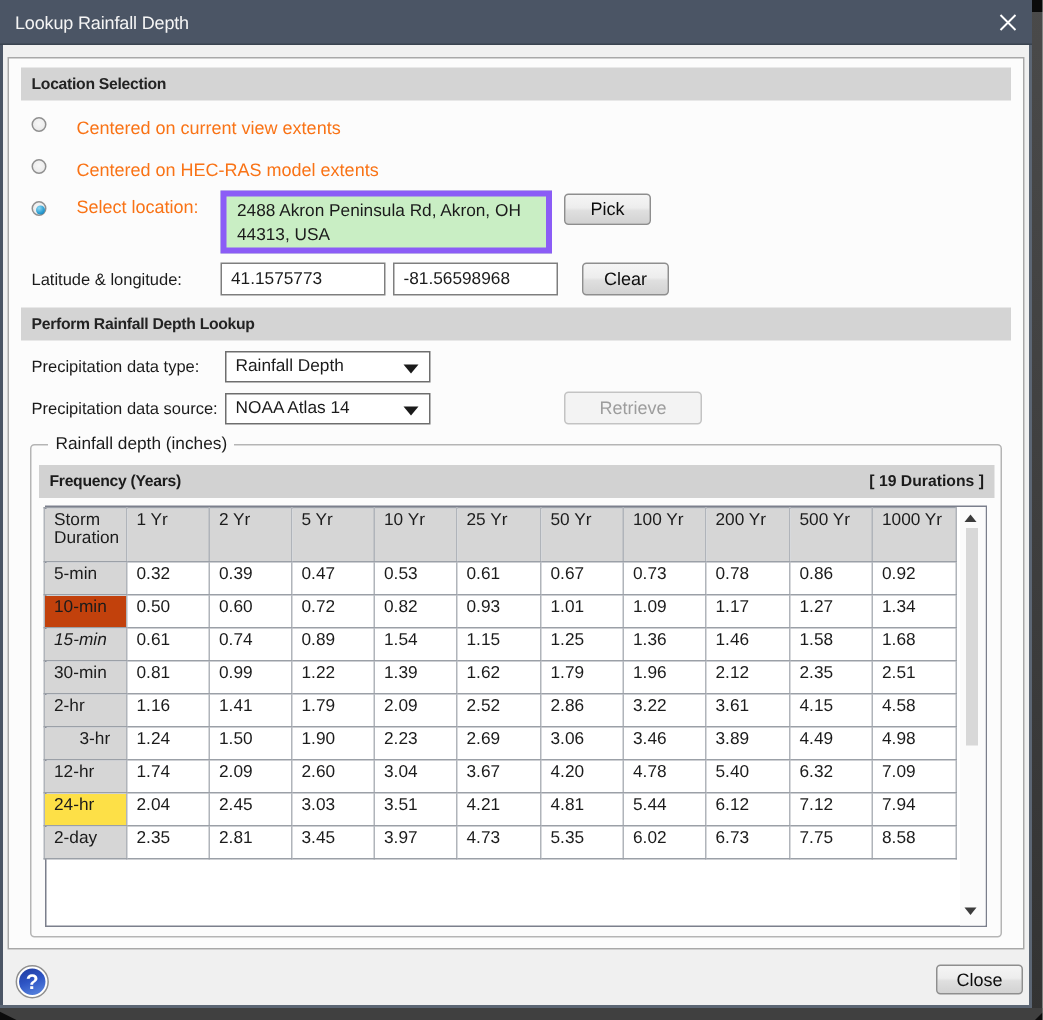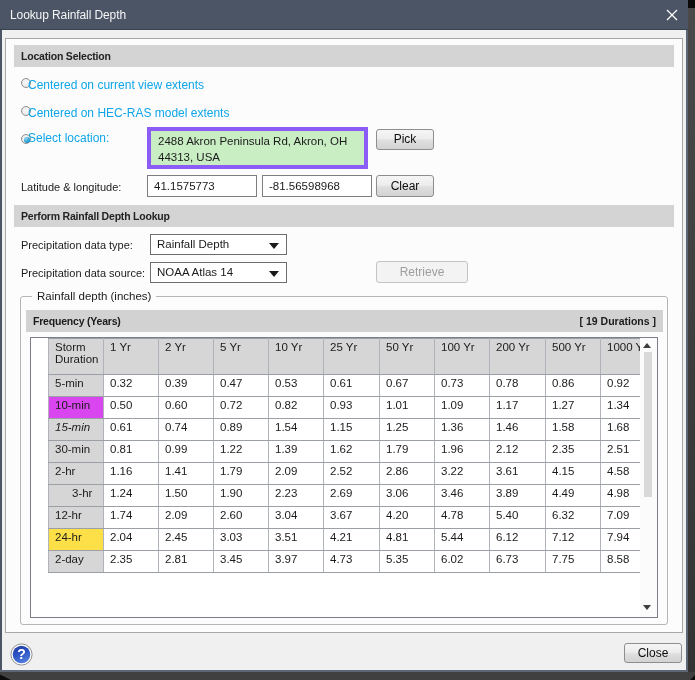--- a/index.html
+++ b/index.html
@@ -5,21 +5,21 @@
   * { margin:0; padding:0; box-sizing:border-box; }
   html,body { width:695px; height:680px; overflow:hidden; }
   body { position:relative; background:#3c3c3c; font-family:"Liberation Sans",sans-serif; font-size:12px; color:#1b1b1b; }
   .abs { position:absolute; }
   .btn { position:absolute; border:1px solid #8e8e8e; border-radius:3px;
          background:linear-gradient(180deg,#f5f5f5 0%,#ededed 45%,#dfdfdf 55%,#d2d2d2 100%);
          text-align:center; color:#0d0d0d; }
   .hdrbar { position:absolute; left:14px; width:660px; height:22px; background:#d4d4d4;
             font-weight:bold; font-size:10.5px; letter-spacing:-0.2px; line-height:22px; padding-left:7px; color:#232323; }
   .lbl { position:absolute; left:21px; font-size:11px; color:#1b1b1b; }
-  .rlbl { position:absolute; left:28px; font-size:12px; color:#0ea5e9; }
+  .rlbl { position:absolute; left:51px; font-size:12px; color:#f97316; }
   .inp { position:absolute; background:#fff; border:1px solid #7e7e7e; font-size:11.5px;
          padding-left:6px; }
   .radio { position:absolute; width:10px; height:10px; border-radius:50%;
            background:radial-gradient(circle at 50% 42%,#f7f7f7 0%,#ededed 60%,#dadada 100%);
            border:1px solid #8f8f8f; }
   table { border-collapse:collapse; table-layout:fixed; }
   td,th { border:1px solid #b0b4ba; border-top-color:#9ba0a7; border-bottom-color:#9ba0a7; font-weight:normal; text-align:left; vertical-align:top;
           padding:2px 0 0 6px; font-size:11.5px; overflow:hidden; white-space:nowrap; }
 </style>
 </head>
@@ -49,40 +49,40 @@
   <div class="radio" style="left:20.5px;top:133.5px;"></div>
   <div class="abs" style="left:23.5px;top:136.5px;width:6px;height:6px;border-radius:50%;background:radial-gradient(circle at 35% 30%,#8ed9f4 0%,#2f9fd3 55%,#1172a7 100%);"></div>
   <div class="rlbl" style="top:131px;">Select location:</div>
 
   <div class="abs" style="left:147px;top:127px;width:221px;height:42px;background:#c9eec4;border:4px solid #8b5cf6;padding:1.5px 0 0 7px;font-size:11.5px;line-height:16.5px;">2488 Akron Peninsula Rd, Akron, OH<br>44313, USA</div>
   <div class="btn" style="left:376px;top:129px;width:58px;height:21px;line-height:19px;">Pick</div>
 
   <div class="lbl" style="top:181px;">Latitude &amp; longitude:</div>
   <div class="inp" style="left:147px;top:175px;width:110px;height:22px;line-height:20px;">41.1575773</div>
   <div class="inp" style="left:262px;top:175px;width:110px;height:22px;line-height:20px;">-81.56598968</div>
-  <div class="btn" style="left:376px;top:175px;width:58px;height:22px;line-height:20px;">Clear</div>
+  <div class="btn" style="left:388px;top:175px;width:58px;height:22px;line-height:20px;">Clear</div>
 
   <div class="hdrbar" style="top:205px;">Perform Rainfall Depth Lookup</div>
 
   <div class="lbl" style="top:239px;">Precipitation data type:</div>
   <div class="inp" style="left:150px;top:234px;width:137px;height:21px;line-height:19px;border-color:#6e6e6e;">Rainfall Depth<span style="position:absolute;right:7px;top:8px;width:0;height:0;border-left:5px solid transparent;border-right:5px solid transparent;border-top:6px solid #1a1a1a;"></span></div>
 
   <div class="lbl" style="top:267px;">Precipitation data source:</div>
   <div class="inp" style="left:150px;top:262px;width:137px;height:21px;line-height:19px;border-color:#6e6e6e;">NOAA Atlas 14<span style="position:absolute;right:7px;top:8px;width:0;height:0;border-left:5px solid transparent;border-right:5px solid transparent;border-top:6px solid #1a1a1a;"></span></div>
   <div class="abs" style="left:376px;top:261px;width:92px;height:22px;border:1px solid #c3c3c3;border-radius:3px;background:#f3f3f3;text-align:center;line-height:20px;color:#9d9d9d;">Retrieve</div>
 
   <div class="abs" style="left:20px;top:296px;width:648px;height:329px;border:1px solid #b5b5b5;border-radius:3px;"></div>
   <div class="abs" style="left:32px;top:290px;background:#fcfcfc;padding:0 5px;font-size:11.5px;">Rainfall depth (inches)</div>
 
   <div class="abs" style="left:26px;top:310px;width:637px;height:22px;background:#d2d2d2;"></div>
   <div class="abs" style="left:33px;top:310px;height:22px;line-height:22px;font-weight:bold;font-size:10.5px;letter-spacing:-0.2px;">Frequency (Years)</div>
   <div class="abs" style="left:26px;top:310px;width:630px;height:22px;line-height:22px;font-weight:bold;font-size:10.5px;text-align:right;">[ 19 Durations ]</div>
 
   <div class="abs" style="left:30px;top:337px;width:628px;height:281px;border:1px solid #7b7f8c;background:#fff;"></div>
-  <table class="abs" style="left:48px;top:338px;">
+  <table class="abs" style="left:29px;top:338px;">
     <colgroup>
       <col style="width:55px">
       <col style="width:55px">
       <col style="width:55px">
       <col style="width:55px">
       <col style="width:55px">
       <col style="width:56px">
       <col style="width:55px">
       <col style="width:55px">
       <col style="width:56px">
@@ -110,21 +110,21 @@
         <td>0.47</td>
         <td>0.53</td>
         <td>0.61</td>
         <td>0.67</td>
         <td>0.73</td>
         <td>0.78</td>
         <td>0.86</td>
         <td>0.92</td>
       </tr>
     <tr style="height:22px;">
-        <th style="background:#d946ef;margin-left:12px;">10-min</th>
+        <th style="background:#c2410c;margin-left:12px;">10-min</th>
         <td>0.50</td>
         <td>0.60</td>
         <td>0.72</td>
         <td>0.82</td>
         <td>0.93</td>
         <td>1.01</td>
         <td>1.09</td>
         <td>1.17</td>
         <td>1.27</td>
         <td>1.34</td>

